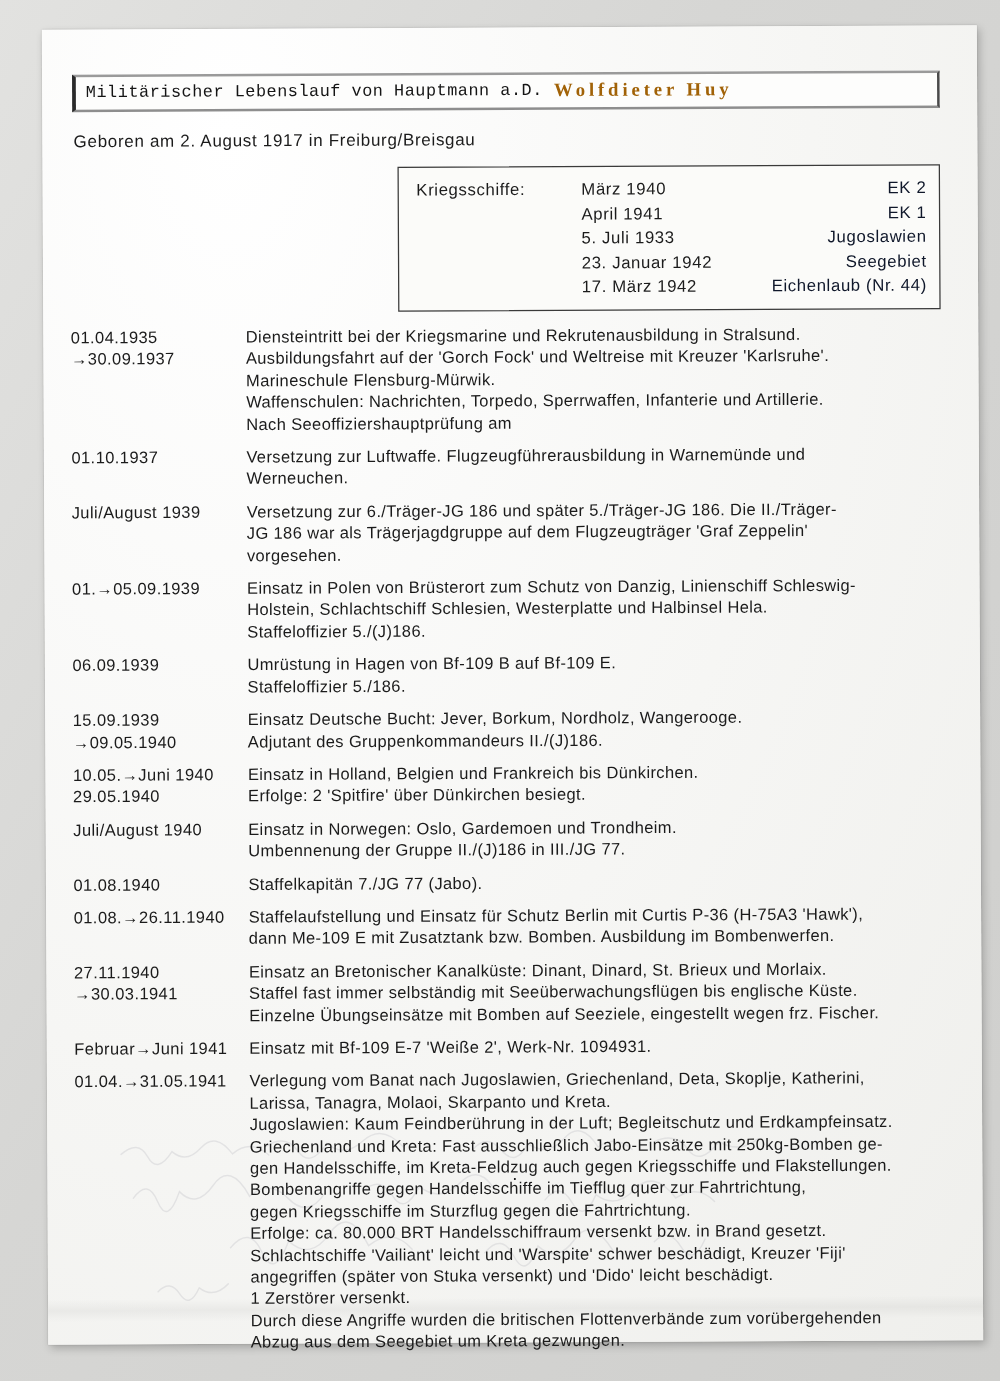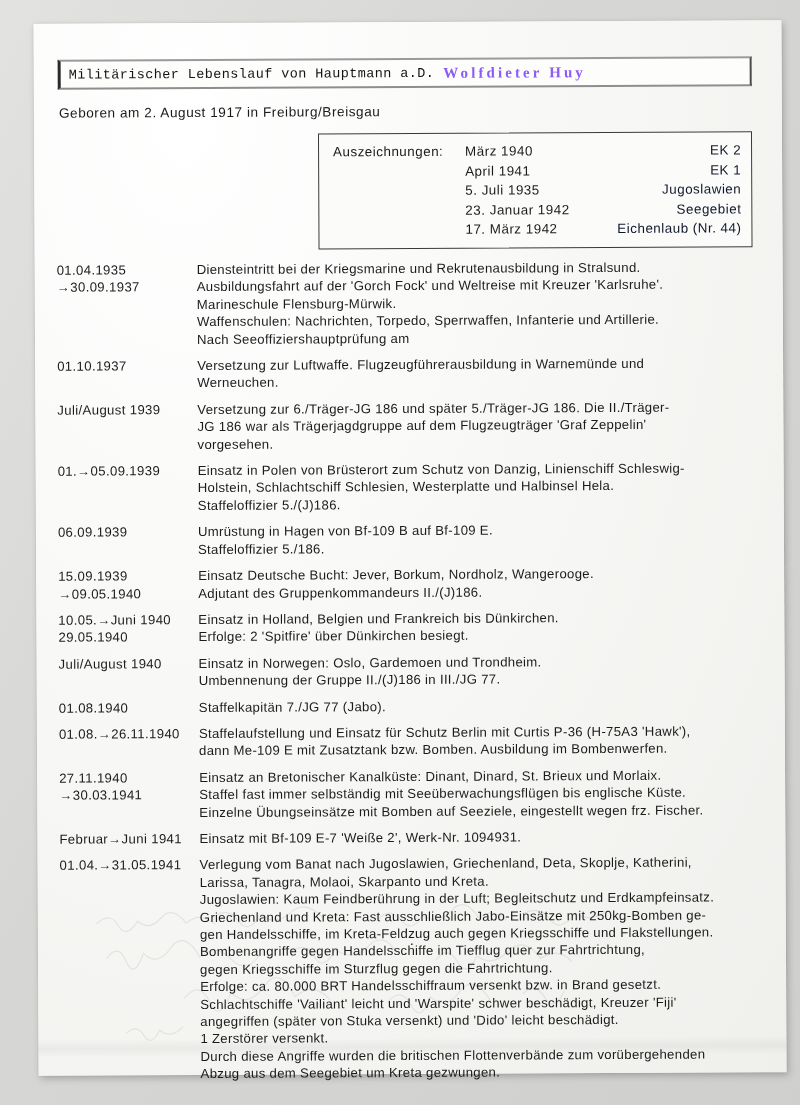--- a/index.html
+++ b/index.html
@@ -94,21 +94,21 @@
     letter-spacing: .4px;
     padding-left: 8px;
     color: #151515;
   }
   #title-name {
     font-family: "Liberation Serif", serif;
     font-weight: bold;
     font-size: 15px;
     letter-spacing: 3.1px;
     padding-left: 9px;
-    color: #8b5cf6;
+    color: #a16207;
   }
 
   
   #born-line {
     position: absolute;
     left: 25px;
     top: 82px;
     font-size: 13.6px;
     letter-spacing: .55px;
     color: #1b1b1b;
@@ -228,32 +228,32 @@
       <span id="title-line">Militärischer Lebenslauf von Hauptmann a.D.</span>
       <span id="title-name">Wolfdieter  Huy</span>
     </div>
 
     <div id="born-line">Geboren am 2. August 1917 in Freiburg/Breisgau</div>
 
     <div id="awards-box">
       <table id="awards-table">
         <tbody>
           <tr>
-            <td class="aw-label">Auszeichnungen:</td>
+            <td class="aw-label">Kriegsschiffe:</td>
             <td class="aw-date">März 1940</td>
             <td class="aw-name">EK 2</td>
           </tr>
           <tr>
             <td class="aw-label"></td>
             <td class="aw-date">April 1941</td>
             <td class="aw-name">EK 1</td>
           </tr>
           <tr>
             <td class="aw-label"></td>
-            <td class="aw-date">5. Juli 1935</td>
+            <td class="aw-date">5. Juli 1933</td>
             <td class="aw-name">Jugoslawien</td>
           </tr>
           <tr>
             <td class="aw-label"></td>
             <td class="aw-date">23. Januar 1942</td>
             <td class="aw-name">Seegebiet</td>
           </tr>
           <tr>
             <td class="aw-label"></td>
             <td class="aw-date">17. März 1942</td>

